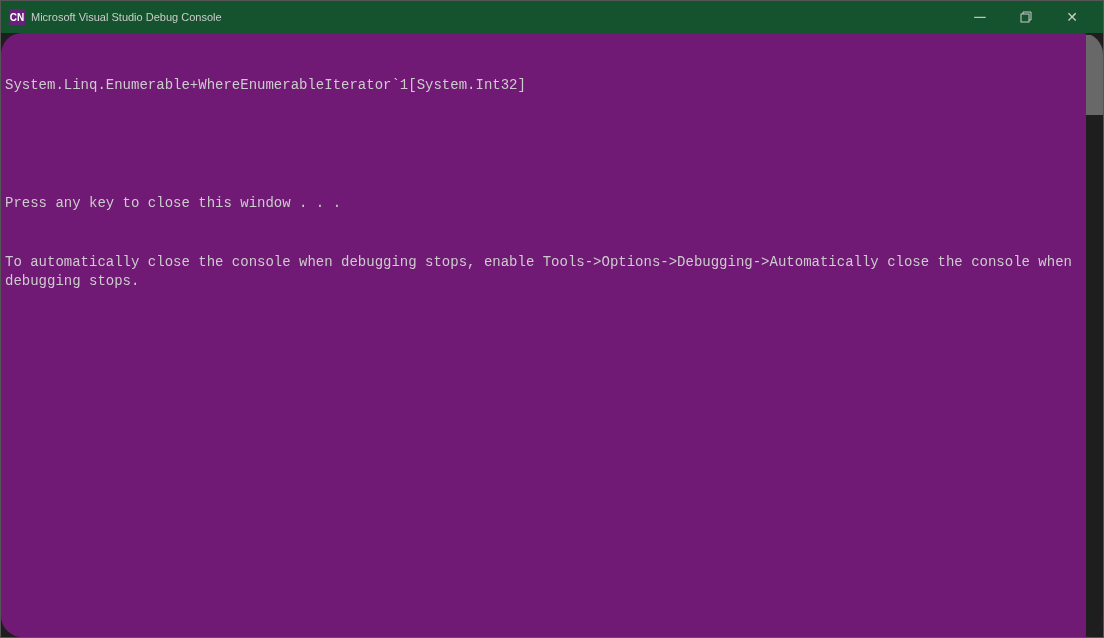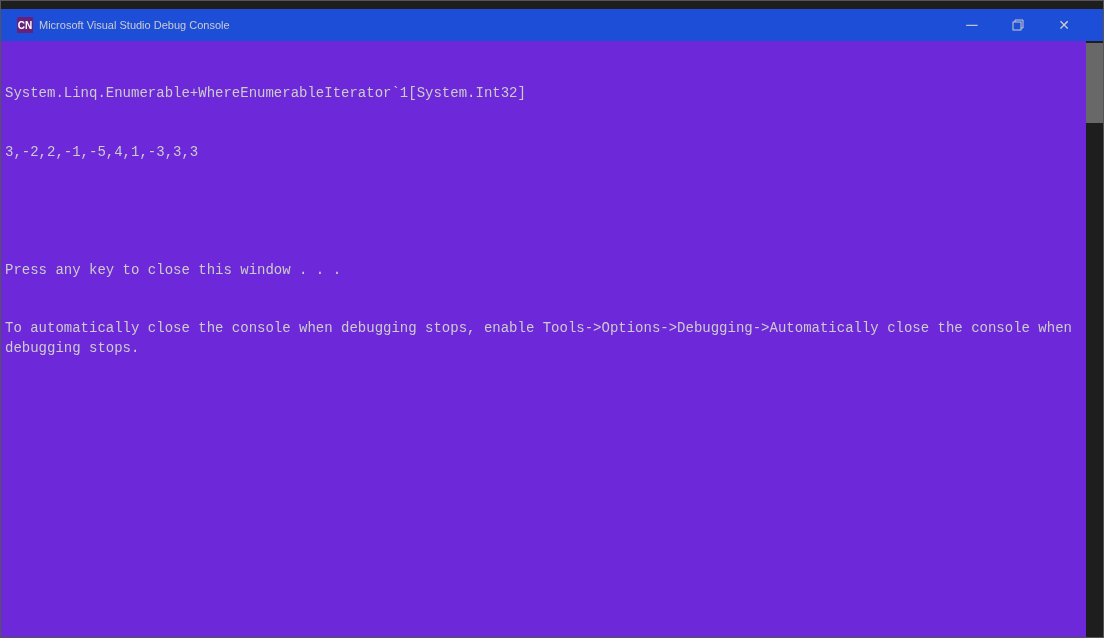--- a/index.html
+++ b/index.html
@@ -15,27 +15,26 @@
     .window {
       width: 1104px;
       height: 638px;
       display: flex;
       flex-direction: column;
       border: 1px solid #555;
     }
 
     .title-bar {
       height: 32px;
-      background: #1d4ed8;
+      background: #14532d;
       display: flex;
       align-items: center;
-      padding: 0 16px;
+      padding: 0 8px;
       flex-shrink: 0;
       user-select: none;
-      margin-top: 8px;
     }
 
     .title-bar-icon {
       width: 16px;
       height: 16px;
       margin-right: 6px;
       background: #68217a;
       display: flex;
       align-items: center;
       justify-content: center;
@@ -68,24 +67,25 @@
       cursor: pointer;
       color: #cccccc;
       font-family: 'Segoe UI', Arial, sans-serif;
       font-size: 16px;
       background: transparent;
       border: none;
     }
 
     .console-area {
       flex: 1;
-      background: #6d28d9;
+      background: #701a75;
       display: flex;
       overflow: hidden;
       position: relative;
+      border-radius: 21px;
     }
 
     .console-content {
       flex: 1;
       overflow-y: auto;
       overflow-x: hidden;
       padding: 4px 4px;
       color: #cccccc;
       font-family: 'Courier New', Courier, monospace;
       font-size: 14px;
@@ -141,21 +141,20 @@
           <polyline points="3,3 3,1 11,1 11,9 9,9" stroke="#cccccc" stroke-width="1" fill="none"></polyline>
         </svg>
       </button>
       <button class="title-bar-btn close" style="font-size:14px;">✕</button>
     </div>
   </div>
 
   <div class="console-area">
     <div class="console-content">
       <span class="line">System.Linq.Enumerable+WhereEnumerableIterator`1[System.Int32]</span>
-      <span class="line">3,-2,2,-1,-5,4,1,-3,3,3</span>
       <span class="empty-line"></span>
       <span class="line">Press any key to close this window . . .</span>
       <span class="line">To automatically close the console when debugging stops, enable Tools-&gt;Options-&gt;Debugging-&gt;Automatically close the console when debugging stops.</span>
     </div>
     <div class="scrollbar-track">
       <div class="scrollbar-thumb"></div>
     </div>
   </div>
 </div>
 

